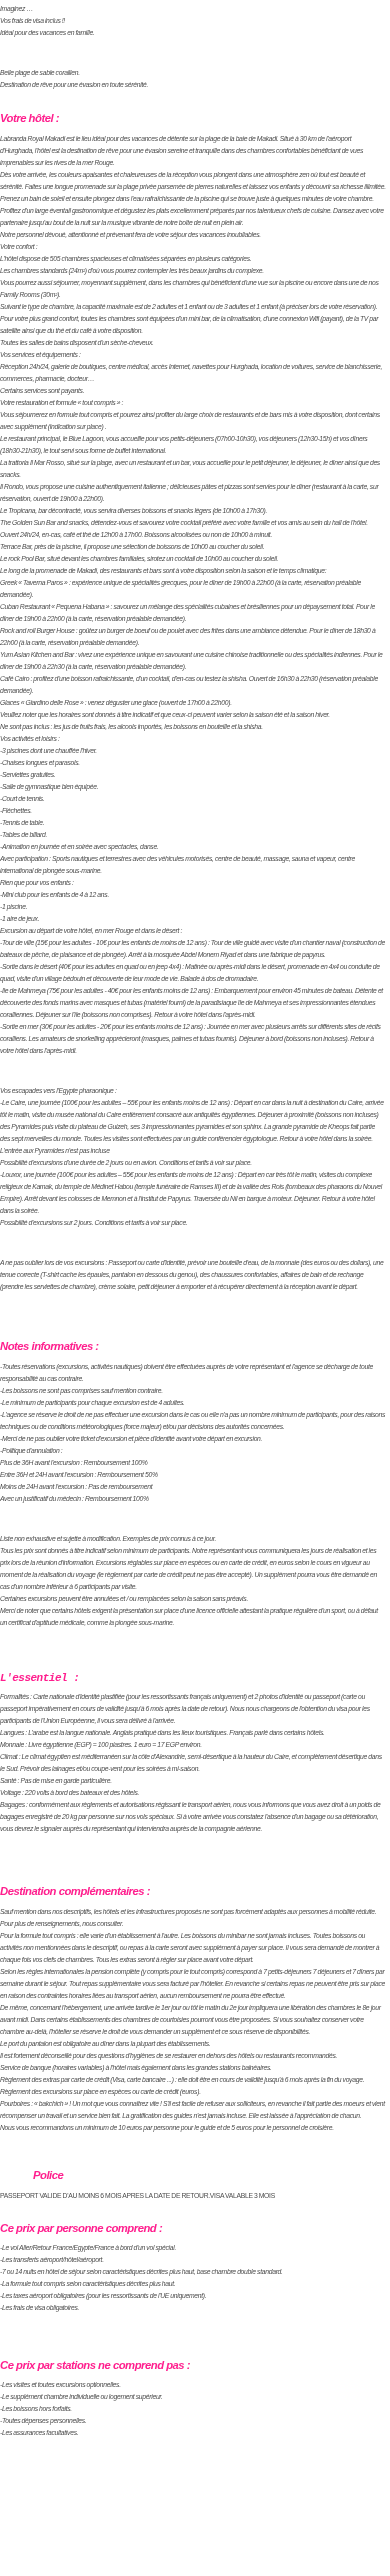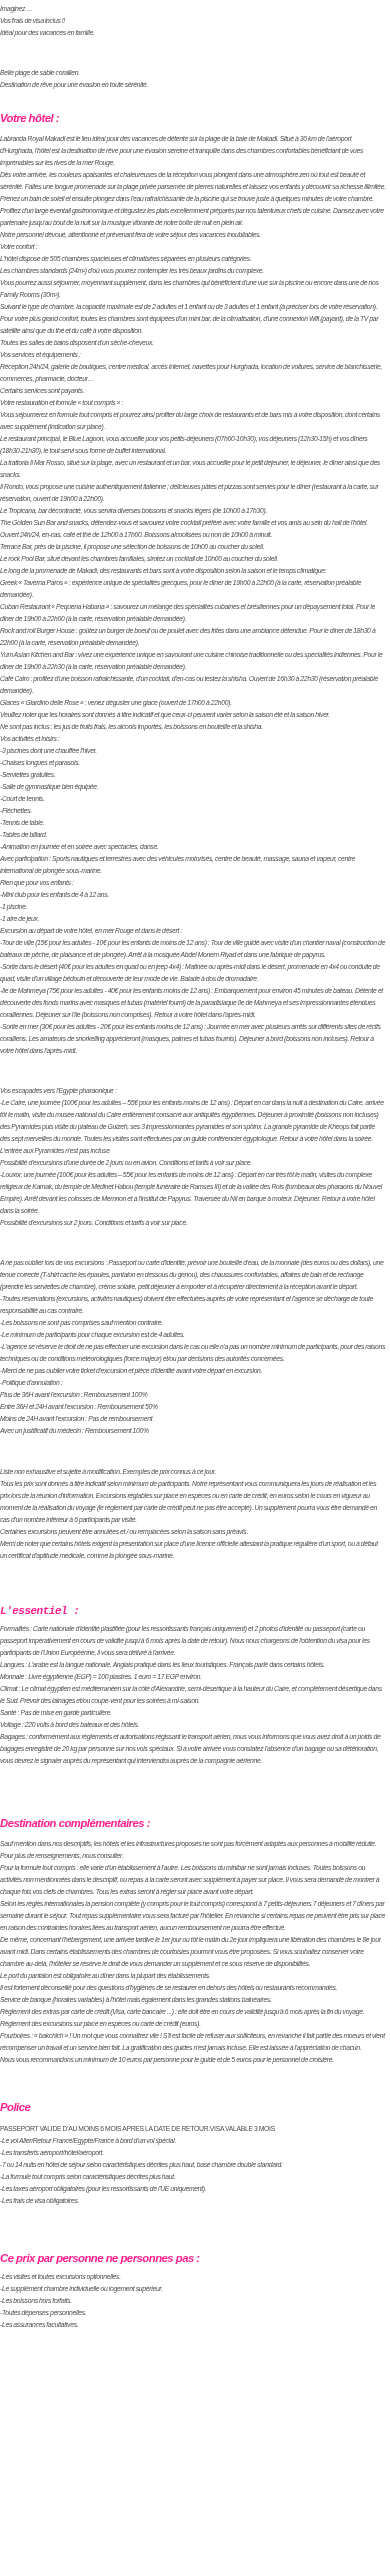--- a/index.html
+++ b/index.html
@@ -24,21 +24,21 @@
       font-size: 11.3px;
       letter-spacing: -0.5px;
       line-height: 14.4px;
       margin: 0;
     }
     .sec-hotel .h { margin-top: 19.6px; margin-bottom: 7.2px; }
     .sec-escapades .h { margin-top: 23px; margin-bottom: 7.2px; padding-left: 2.1px; }
     .sec-notes .h { margin-top: 46px; margin-bottom: 7.2px; }
     .sec-essentiel .h { margin-top: 42px; margin-bottom: 5.2px; font-size: 11px; font-family: Liberation Mono, monospace; }
     .sec-infos .h { margin-top: 49px; margin-bottom: 7.2px; }
-    .sec-police .h { margin-top: 34px; margin-bottom: 8.2px; }
+    .sec-police .h { margin-top: 34px; margin-bottom: 8.2px; margin-left: 33px; }
     .sec-police .p { text-transform: none; font-style: normal; letter-spacing: -0.3px; }
     .sec-inclus .h { margin-top: 18.5px; margin-bottom: 7.2px; }
     .sec-exclus .h { margin-top: 44px; margin-bottom: 6.2px; }
   </style>
 </head>
 <body>
 
 <div class="page">
 
   <section class="sec-intro">
@@ -116,20 +116,21 @@
         <p class="p">L'entrée aux Pyramides n'est pas incluse</p>
         <p class="p">Possibilité d'excursions d'une durée de 2 jours ou en avion. Conditions et tarifs à voir sur place.</p>
         <p class="p">-Louxor, une journée (100€ pour les adultes – 55€ pour les enfants de moins de 12 ans) : Départ en car très tôt le matin, visites du complexe religieux de  Karnak, du temple de   Médinet Habou (temple funéraire de Ramses III) et de la vallée des Rois (tombeaux des pharaons du Nouvel Empire). Arrêt devant les colosses de Memnon et à l'institut de Papyrus. Traversée du Nil en barque à moteur. Déjeuner. Retour à votre hôtel dans la soirée.</p>
         <p class="p">Possibilité d'excursions sur 2 jours. Conditions et tarifs à voir sur place.</p>
         <p class="blank"></p>
         <p class="p">A ne pas oublier lors de vos excursions : Passeport ou carte d'identité, prévoir une bouteille d'eau, de la monnaie (des euros ou des dollars), une tenue correcte (T-shirt cache les épaules, pantalon en dessous du genou), des chaussures confortables, affaires  de bain et de rechange (prendre les serviettes de chambre), crème solaire, petit déjeuner à emporter et à récupérer directement à la réception avant le départ.</p>
       </div>
   </section>
 
   <section class="sec-notes">
+    <h2 class="h">Notes informatives :</h2>
     <div>
         <p class="p">-Toutes réservations (excursions, activités nautiques) doivent être effectuées auprès de votre représentant et l'agence se décharge de toute responsabilité au cas contraire.</p>
         <p class="p">-Les boissons ne sont pas comprises sauf mention contraire.</p>
         <p class="p">-Le minimum de participants pour chaque excursion est de 4 adultes.</p>
         <p class="p">-L'agence se réserve le droit de ne pas effectuer une excursion dans le cas ou elle n'a pas un nombre minimum de participants, pour des raisons techniques ou de conditions météorologiques (force majeur) et/ou par décisions des autorités concernées.</p>
         <p class="p">-Merci de ne pas oublier votre ticket d'excursion et pièce d'identité avant votre départ en excursion.</p>
         <p class="p">-Politique d'annulation :</p>
         <p class="p">Plus de 36H avant l'excursion : Remboursement 100%</p>
         <p class="p">Entre 36H et 24H avant l'excursion : Remboursement 50%</p>
         <p class="p">Moins de 24H avant l'excursion : Pas de remboursement</p>
@@ -173,32 +174,33 @@
   </section>
 
   <section class="sec-police">
     <h2 class="h">Police</h2>
     <div>
         <p class="p">PASSEPORT VALIDE D'AU MOINS 6 MOIS APRES LA DATE DE RETOUR.VISA VALABLE 3 MOIS</p>
       </div>
   </section>
 
   <section class="sec-inclus">
+    <h2 class="h">Ce prix par personne comprend :</h2>
     <div>
         <p class="p">-Le vol Aller/Retour France/Egypte/France à bord d'un vol spécial.</p>
         <p class="p">-Les transferts aéroport/hôtel/aéroport.</p>
         <p class="p">-7 ou 14 nuits en hôtel de séjour selon caractéristiques décrites plus haut, base chambre double standard.</p>
         <p class="p">-La formule tout compris selon caractéristiques décrites plus haut.</p>
         <p class="p">-Les taxes aéroport obligatoires (pour les ressortissants de l'UE uniquement).</p>
         <p class="p">-Les frais de visa obligatoires.</p>
       </div>
   </section>
 
   <section class="sec-exclus">
-    <h2 class="h">Ce prix par personne ne personnes pas :</h2>
+    <h2 class="h">Ce prix par stations ne comprend pas :</h2>
     <div>
         <p class="p">-Les visites et toutes excursions optionnelles.</p>
         <p class="p">-Le supplément chambre individuelle ou logement supérieur.</p>
         <p class="p">-Les boissons hors forfaits.</p>
         <p class="p">-Toutes dépenses personnelles.</p>
         <p class="p">-Les assurances facultatives.</p>
       </div>
   </section>
 
 </div>

